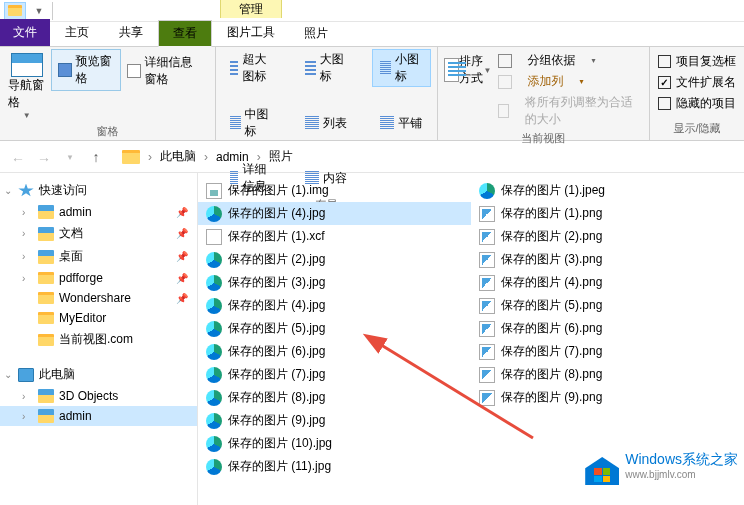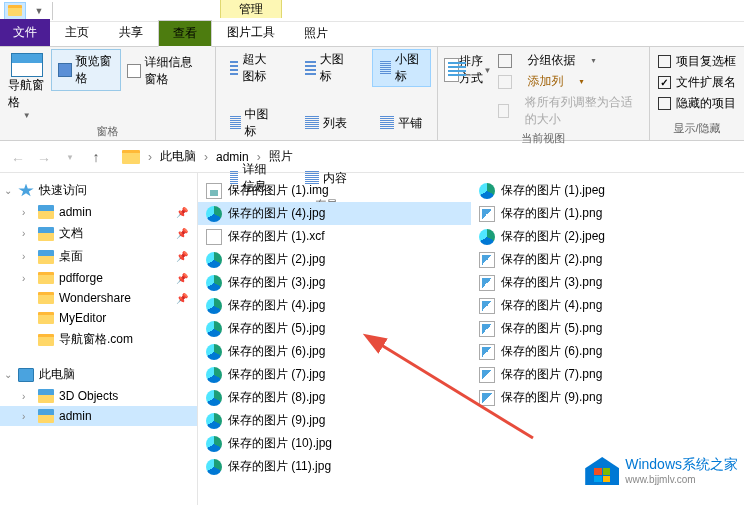--- a/index.html
+++ b/index.html
@@ -85,21 +85,21 @@
 .fi-icon.img { background: #fff; border: 1px solid #aaa; }
 .fi-icon.img::before { content: ''; width: 8px; height: 6px; background: #7bb; display: block; margin: 4px auto 0; }
 .fi-icon.xcf { background: #fff; border: 1px solid #aaa; }
 .fi-icon.png { background: #fff; border: 1px solid #aaa; position: relative; }
 .fi-icon.png::before { content: ''; position: absolute; inset: 2px; background: linear-gradient(135deg, #4aa3df 50%, #fff 50%); }
 
 
 .arrow { position: absolute; pointer-events: none; }
 
 
-.watermark { position: absolute; right: 6px; bottom: 20px; display: flex; align-items: flex-end; gap: 6px; }
+.watermark { position: absolute; right: 6px; bottom: 20px; display: flex; align-items: flex-start; gap: 6px; }
 .wm-logo { width: 34px; height: 34px; position: relative; }
 .wm-house { width: 34px; height: 28px; background: #0078d4; clip-path: polygon(50% 0, 100% 40%, 100% 100%, 0 100%, 0 40%); position: absolute; bottom: 0; }
 .wm-win { position: absolute; bottom: 3px; left: 9px; width: 16px; height: 14px; display: grid; grid-template: 1fr 1fr / 1fr 1fr; gap: 1px; }
 .wm-win span:nth-child(1){background:#f25022}.wm-win span:nth-child(2){background:#7fba00}.wm-win span:nth-child(3){background:#00a4ef}.wm-win span:nth-child(4){background:#ffb900}
 .wm-text { display: flex; flex-direction: column; }
 .wm-text .t1 { font-size: 14px; color: #0078d4; font-weight: 500; }
 .wm-text .t2 { font-size: 10px; color: #888; }
 </style>
 </head>
 <body>
@@ -287,21 +287,21 @@
           <span class="ti-icon folder"></span>
           <span>Wondershare</span>
           <span class="pin">📌</span>
         </div>
         <div class="tree-item l2">
           <span class="ti-icon folder"></span>
           <span>MyEditor</span>
         </div>
         <div class="tree-item l2">
           <span class="ti-icon folder"></span>
-          <span>导航窗格.com</span>
+          <span>当前视图.com</span>
         </div>
       </div>
     <div class="tree-sep"></div>
     <div class="tree-item">
       <span class="tree-exp">⌄</span>
       <span class="ti-icon pc"></span>
       <span>此电脑</span>
     </div>
     <div id="sb-pc">
         <div class="tree-item l2">
@@ -376,24 +376,20 @@
       <div class="col" id="col2">
           <div class="file-item">
             <span class="fi-icon edge"></span>
             <span>保存的图片 (1).jpeg</span>
           </div>
           <div class="file-item">
             <span class="fi-icon png"></span>
             <span>保存的图片 (1).png</span>
           </div>
           <div class="file-item">
-            <span class="fi-icon edge"></span>
-            <span>保存的图片 (2).jpeg</span>
-          </div>
-          <div class="file-item">
             <span class="fi-icon png"></span>
             <span>保存的图片 (2).png</span>
           </div>
           <div class="file-item">
             <span class="fi-icon png"></span>
             <span>保存的图片 (3).png</span>
           </div>
           <div class="file-item">
             <span class="fi-icon png"></span>
             <span>保存的图片 (4).png</span>
@@ -402,20 +398,24 @@
             <span class="fi-icon png"></span>
             <span>保存的图片 (5).png</span>
           </div>
           <div class="file-item">
             <span class="fi-icon png"></span>
             <span>保存的图片 (6).png</span>
           </div>
           <div class="file-item">
             <span class="fi-icon png"></span>
             <span>保存的图片 (7).png</span>
+          </div>
+          <div class="file-item">
+            <span class="fi-icon png"></span>
+            <span>保存的图片 (8).png</span>
           </div>
           <div class="file-item">
             <span class="fi-icon png"></span>
             <span>保存的图片 (9).png</span>
           </div>
         </div>
     </div>
     <svg class="arrow" style="left:165px;top:155px" width="180" height="120">
       <defs>
           <marker id="ah" markerWidth="10" markerHeight="10" refX="2" refY="3" orient="auto">

